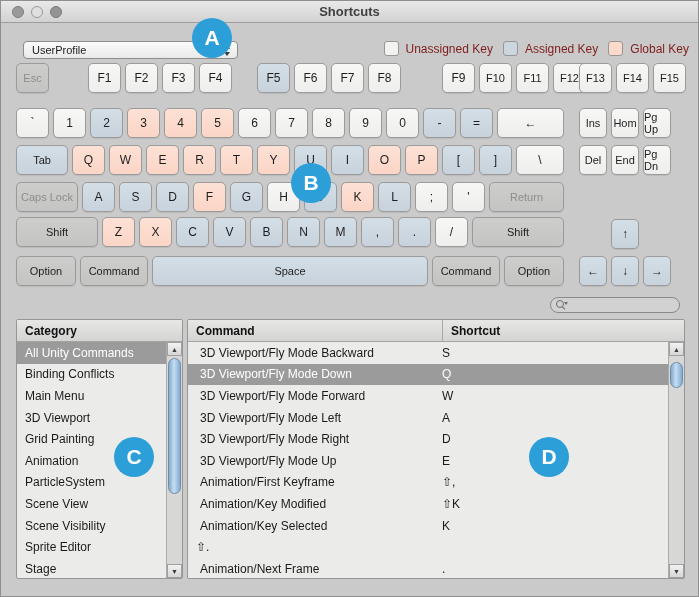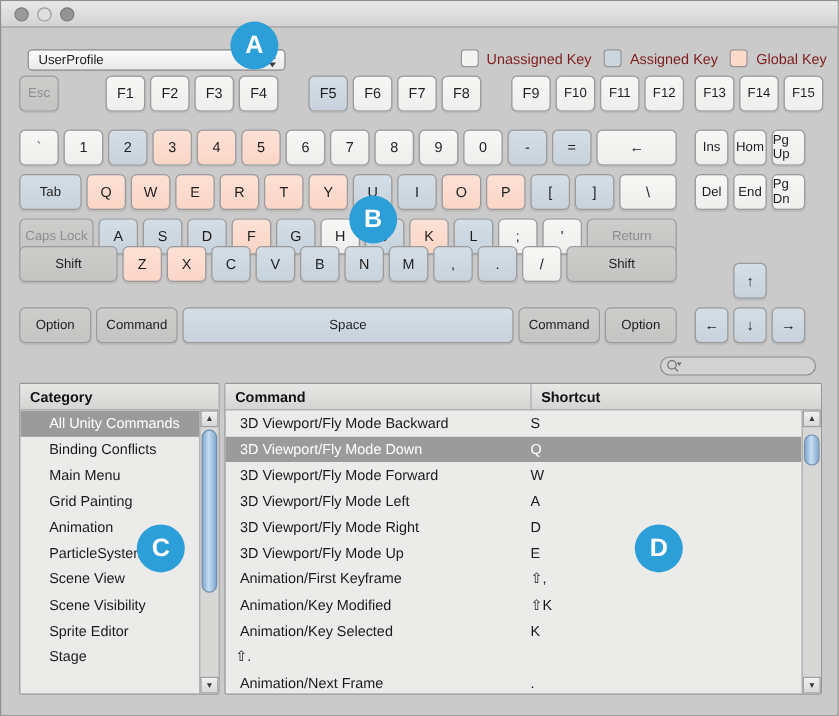--- a/index.html
+++ b/index.html
@@ -91,21 +91,21 @@
   .table-panel { left:186px; width:498px; }
   .panel-header .hdr-cell { padding-left:8px; }
   .hdr-shortcut { position:absolute; left:254px; top:0; bottom:0; display:flex; align-items:center;
     padding-left:8px; border-left:1px solid #a9a9a9; font-weight:bold; }
 
   .list-body { position:absolute; left:0; right:16px; top:22px; bottom:0; overflow:hidden; }
   .row { height:21.6px; display:flex; align-items:center; font-size:12px; color:#1b1b1b; }
   .row .cell-cmd { padding-left:12px; flex:0 0 246px; white-space:nowrap; overflow:hidden; }
   .row .cell-sc  { padding-left:8px; white-space:nowrap; }
   .row.selected { background:#9b9b9b; color:#fff; }
-  .cat-row { padding-left:24px; white-space:nowrap; overflow:hidden; }
+  .cat-row { padding-left:8px; white-space:nowrap; overflow:hidden; }
 
   
   .sb { position:absolute; top:22px; bottom:0; right:0; width:16px;
     background:#d7d7d6; border-left:1px solid #ababab; }
   .sb-btn { position:absolute; left:0; width:15px; height:14px;
     background:linear-gradient(#f2f2f2,#d6d6d6); border:1px solid #a0a0a0;
     display:flex; align-items:center; justify-content:center; font-size:7px; color:#3a3a3a; }
   .sb-up { top:0; } .sb-down { bottom:0; }
   .sb-thumb { position:absolute; left:1px; width:13px; border-radius:7px;
     background:linear-gradient(to right,#83aacf,#c6def2 45%,#83aacf);
@@ -118,20 +118,21 @@
 </style>
 </head>
 <body>
 
 <div class="window">
 
   <div class="titlebar">
     <div class="tl tl-close"></div>
     <div class="tl tl-min"></div>
     <div class="tl tl-zoom"></div>
+    <div class="title">Shortcuts</div>
   </div>
 
   <div class="dropdown">
     <span>UserProfile</span>
     <span class="dd-arrows"></span>
   </div>
 
   <div class="legend">
       <div class="legend-item">
         <span class="swatch" style="background: rgb(243, 243, 242);"></span>
@@ -154,21 +155,21 @@
         <div class="key key-unassigned" style="width: 33px;">F1</div>
         <div class="key key-unassigned" style="width: 33px;">F2</div>
         <div class="key key-unassigned" style="width: 33px;">F3</div>
         <div class="key key-unassigned" style="width: 33px;">F4</div>
         <div class="kb-gap" style="width: 17px;"></div>
         <div class="key key-assigned" style="width: 33px;">F5</div>
         <div class="key key-unassigned" style="width: 33px;">F6</div>
         <div class="key key-unassigned" style="width: 33px;">F7</div>
         <div class="key key-unassigned" style="width: 33px;">F8</div>
         <div class="kb-gap" style="width: 17px;"></div>
-        <div class="key key-unassigned" style="width: 33px;">F9</div>
+        <div class="key key-unassigned" style="width: 33px; margin-left: 16px;">F9</div>
         <div class="key key-unassigned small" style="width: 33px;">F10</div>
         <div class="key key-unassigned small" style="width: 33px;">F11</div>
         <div class="key key-unassigned small" style="width: 33px;">F12</div>
       </div>
       <div class="kb-row" style="top: 107px; left: 15px;">
         <div class="key key-unassigned" style="width: 33px;">`</div>
         <div class="key key-unassigned" style="width: 33px;">1</div>
         <div class="key key-assigned" style="width: 33px;">2</div>
         <div class="key key-global" style="width: 33px;">3</div>
         <div class="key key-global" style="width: 33px;">4</div>
@@ -206,21 +207,21 @@
         <div class="key key-global" style="width: 33px;">F</div>
         <div class="key key-assigned" style="width: 33px;">G</div>
         <div class="key key-unassigned" style="width: 33px;">H</div>
         <div class="key key-assigned" style="width: 33px;">J</div>
         <div class="key key-global" style="width: 33px;">K</div>
         <div class="key key-assigned" style="width: 33px;">L</div>
         <div class="key key-unassigned" style="width: 33px;">;</div>
         <div class="key key-unassigned" style="width: 33px;">'</div>
         <div class="key key-disabled small" style="width: 75px; text-align: right;">Return</div>
       </div>
-      <div class="kb-row" style="top: 204px; left: 15px; justify-content: center;">
+      <div class="kb-row" style="top: 216px; left: 15px; justify-content: center;">
         <div class="key key-modifier small" style="width: 82px;">Shift</div>
         <div class="key key-global" style="width: 33px;">Z</div>
         <div class="key key-global" style="width: 33px;">X</div>
         <div class="key key-assigned" style="width: 33px;">C</div>
         <div class="key key-assigned" style="width: 33px;">V</div>
         <div class="key key-assigned" style="width: 33px;">B</div>
         <div class="key key-assigned" style="width: 33px;">N</div>
         <div class="key key-assigned" style="width: 33px;">M</div>
         <div class="key key-assigned" style="width: 33px;">,</div>
         <div class="key key-assigned" style="width: 33px;">.</div>
@@ -268,20 +269,21 @@
   </div>
 
   <div class="panel category-panel">
     <div class="panel-header">
       <span class="hdr-cell">Category</span>
     </div>
     <div class="list-body" id="category-list">
         <div class="row cat-row selected">All Unity Commands</div>
         <div class="row cat-row">Binding Conflicts</div>
         <div class="row cat-row">Main Menu</div>
+        <div class="row cat-row">3D Viewport</div>
         <div class="row cat-row">Grid Painting</div>
         <div class="row cat-row">Animation</div>
         <div class="row cat-row">ParticleSystem</div>
         <div class="row cat-row">Scene View</div>
         <div class="row cat-row">Scene Visibility</div>
         <div class="row cat-row">Sprite Editor</div>
         <div class="row cat-row">Stage</div>
       </div>
     <div class="sb">
       <div class="sb-btn sb-up">▲</div>

